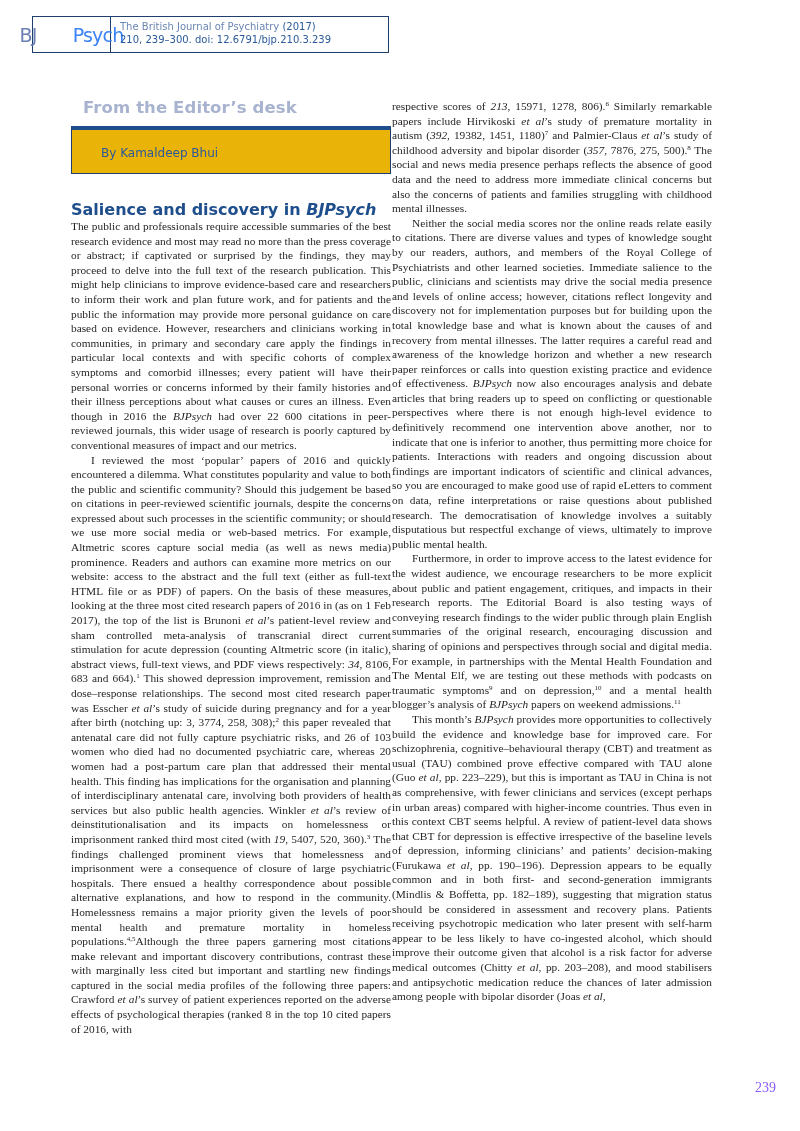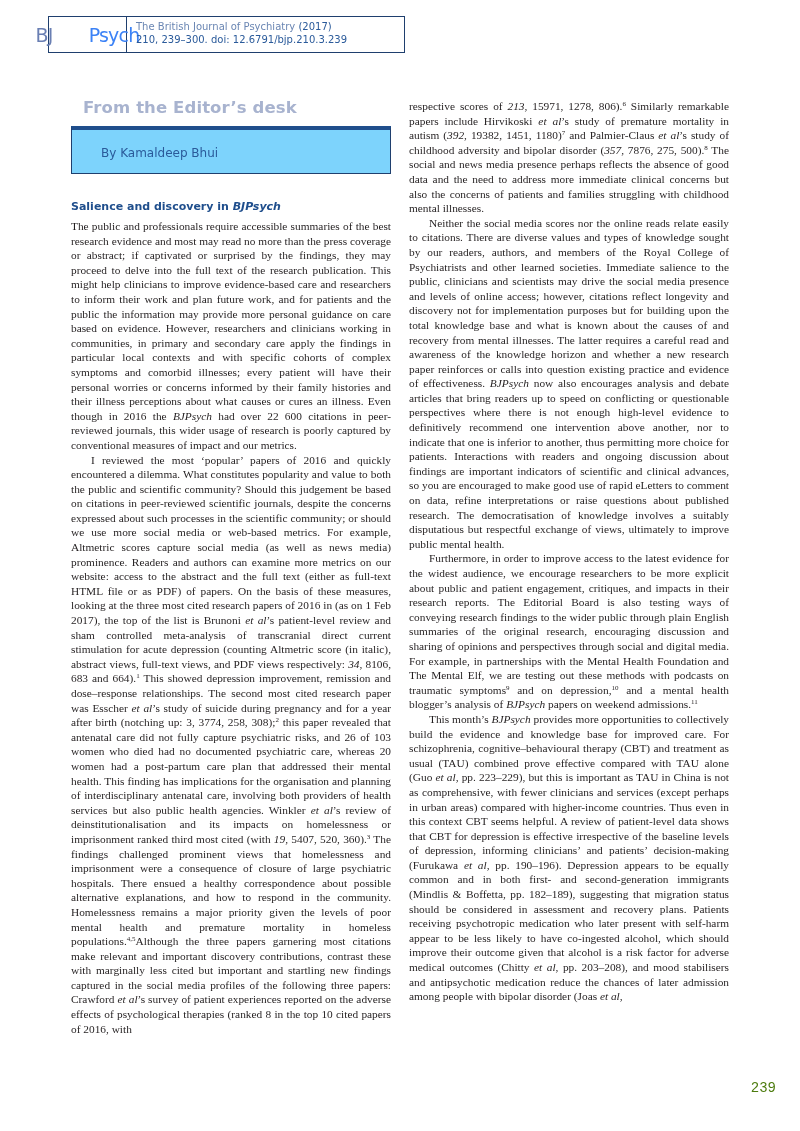--- a/index.html
+++ b/index.html
@@ -1,20 +1,20 @@
 <!DOCTYPE html>
 <html><head>
 <meta charset="utf-8">
 <style>
   * { box-sizing: border-box; margin: 0; padding: 0; }
   html, body { width: 800px; height: 1131px; background: #ffffff; overflow: hidden; }
   body { position: relative; font-family: "Liberation Serif", "DejaVu Serif", serif; color: #231f20; }
 
   .journal-header {
-    position: absolute; left: 48px; top: 16px; width: 357px; height: 37px;
+    position: absolute; left: 32px; top: 16px; width: 357px; height: 37px;
     border: 1px solid #1f3f6e; display: flex; background: #fff;
   }
   .logo-box {
     width: 78px; height: 100%; border-right: 1px solid #1f3f6e;
     display: flex; align-items: center; justify-content: center;
     font-family: "DejaVu Sans", "Liberation Sans", sans-serif; font-size: 19px; letter-spacing: -0.8px;
   }
   .logo-bj { color: #6a7fb3; }
   .logo-psych { color: #3b82f6; padding-left: 36px; }
   .citation {
@@ -23,47 +23,47 @@
   }
   .citation .muted { color: #6a86b3; margin-top: 40px; }
 
   .section-title {
     position: absolute; left: 83px; top: 98px;
     font-family: "DejaVu Sans", "Liberation Sans", sans-serif; font-weight: bold;
     font-size: 16.5px; color: #a8b3cf; letter-spacing: 0.1px;
   }
   .byline-box {
     position: absolute; left: 71px; top: 126px; width: 320px; height: 48px;
-    background: #7dd3fc; border: 1px solid #1f3f6e; border-top: 4px solid #1f4e8c;
+    background: #eab308; border: 1px solid #1f3f6e; border-top: 4px solid #1f4e8c;
   }
   .byline {
     position: absolute; left: 29px; top: 16px;
     font-family: "DejaVu Sans", "Liberation Sans", sans-serif; font-size: 12px; color: #2a5a9a;
   }
   .subhead {
     position: absolute; left: 71px; top: 200px;
     font-family: "DejaVu Sans", "Liberation Sans", sans-serif; font-weight: bold;
-    font-size: 11px; color: #1f4e8c;
+    font-size: 16px; color: #1f4e8c;
   }
   .subhead i { font-style: italic; }
 
   .col {
     position: absolute; width: 320px;
     font-size: 11.35px; line-height: 14.6px; text-align: justify; hyphens: none;
   }
   .col-left { left: 71px; top: 219px; font-family: Liberation Serif, serif; }
-  .col-right { left: 409px; top: 99px; }
+  .col-right { left: 392px; top: 99px; }
   .col p { text-indent: 0; }
   .col p + p { text-indent: 20px; }
   .col p.cont { text-indent: 0; }
   sup { font-size: 7px; line-height: 0; vertical-align: 4px; }
 
   .page-number {
     position: absolute; right: 24px; top: 1080px;
-    font-family: Liberation Mono, monospace; font-size: 14px; color: #4d7c0f;
+    font-family: Liberation Serif, serif; font-size: 14px; color: #8b5cf6;
   }
 </style>
 </head>
 <body>
 
 <div class="journal-header">
   <div class="logo-box">
     <span class="logo-bj">BJ</span>
       <span class="logo-psych">Psych</span>
   </div>

